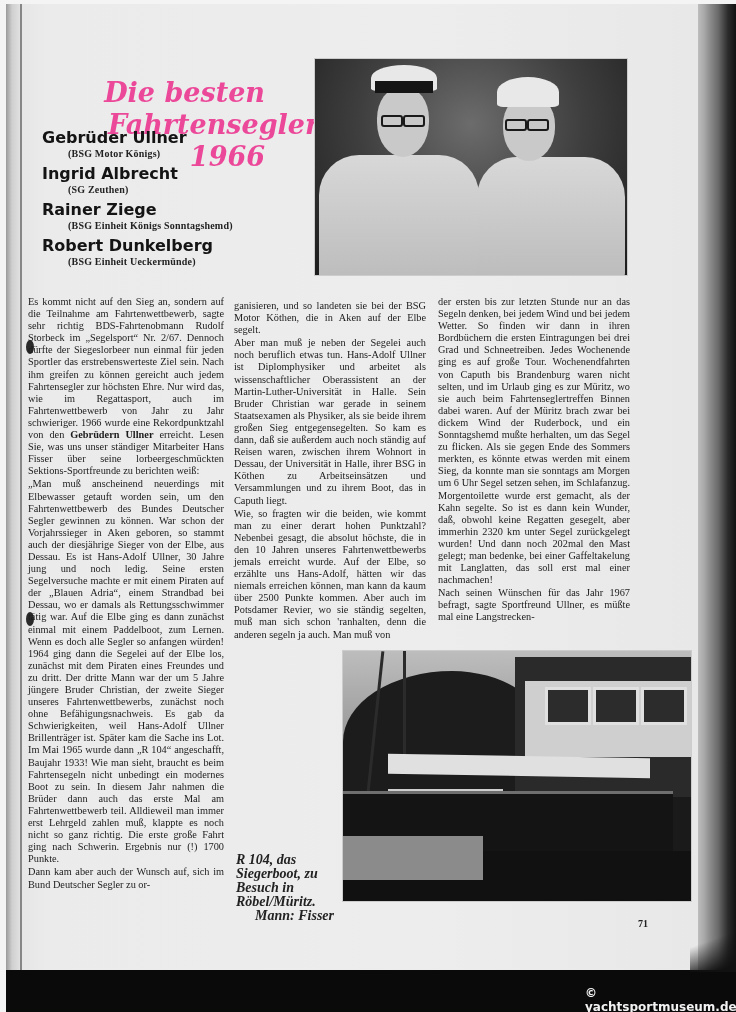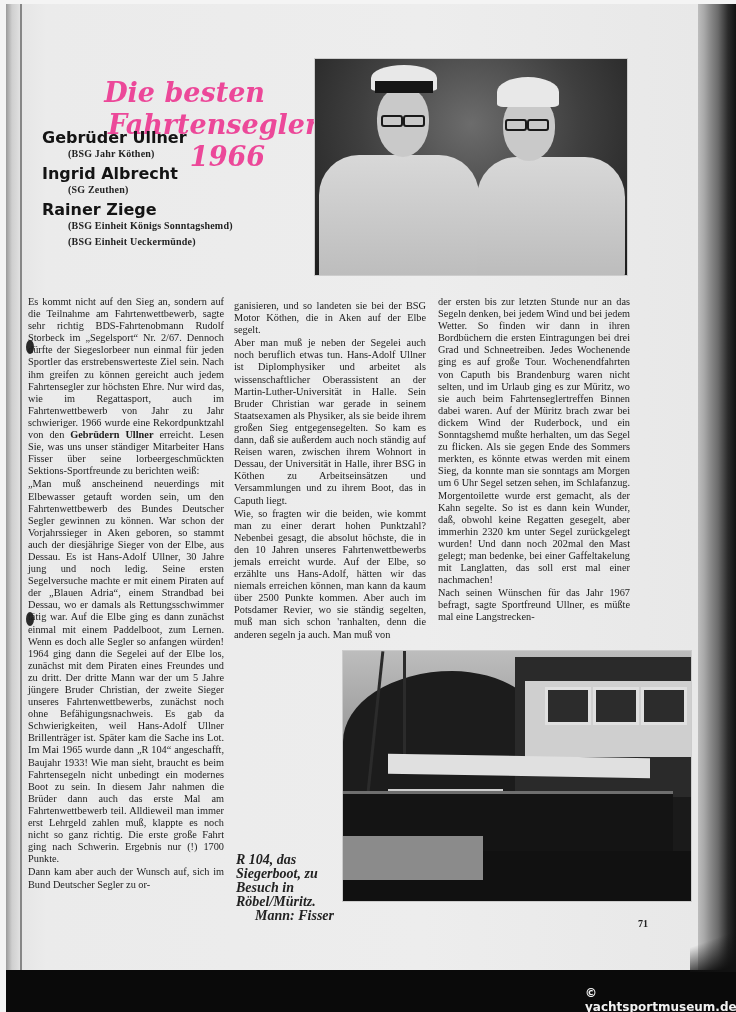--- a/index.html
+++ b/index.html
@@ -73,25 +73,26 @@
 <div class="hole" style="left:26px;top:340px;"></div>
 <div class="hole" style="left:26px;top:612px;"></div>
 
 <h1 class="title">
   <span class="l1">Die besten</span>
   <span class="l2">Fahrtensegler 1966</span>
 </h1>
 
 <div class="winners">
   <p class="winner-name">Gebrüder Ullner</p>
-  <p class="winner-club">(BSG Jahr Köthen)</p>
+  <p class="winner-club">(BSG Motor Königs)</p>
   <p class="winner-name">Ingrid Albrecht</p>
   <p class="winner-club">(SG Zeuthen)</p>
   <p class="winner-name">Rainer Ziege</p>
   <p class="winner-club">(BSG Einheit Königs Sonntagshemd)</p>
+  <p class="winner-name">Robert Dunkelberg</p>
   <p class="winner-club">(BSG Einheit Ueckermünde)</p>
 </div>
 
 <div class="photo photo-portrait">
   <div class="shirt" style="left:4px;top:96px;width:160px;height:125px;"></div>
   <div class="head" style="left:62px;top:28px;width:52px;height:70px;"></div>
   <div class="cap" style="left:56px;top:6px;width:66px;height:26px;"></div>
   <div class="capband" style="left:60px;top:22px;width:58px;height:12px;"></div>
   <div class="glasses" style="left:66px;top:56px;width:18px;"></div>
   <div class="glasses" style="left:88px;top:56px;width:18px;"></div>

